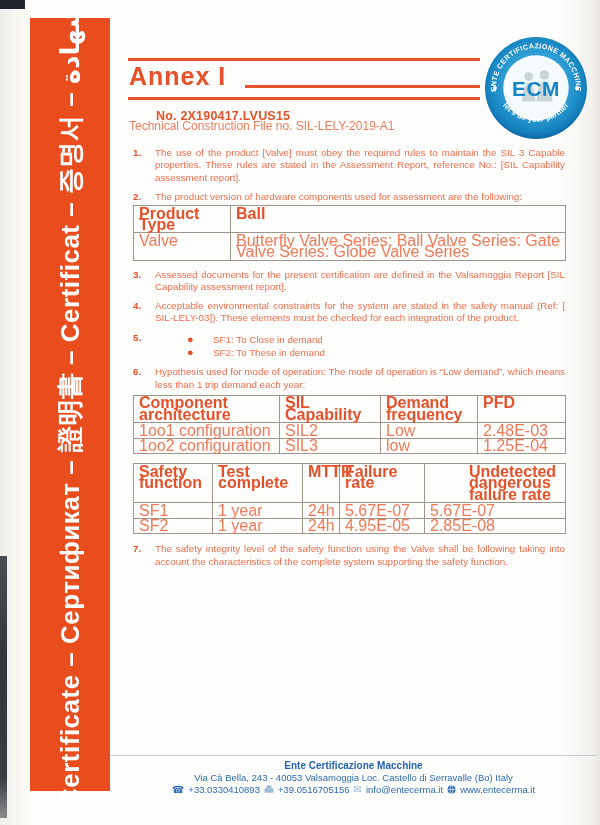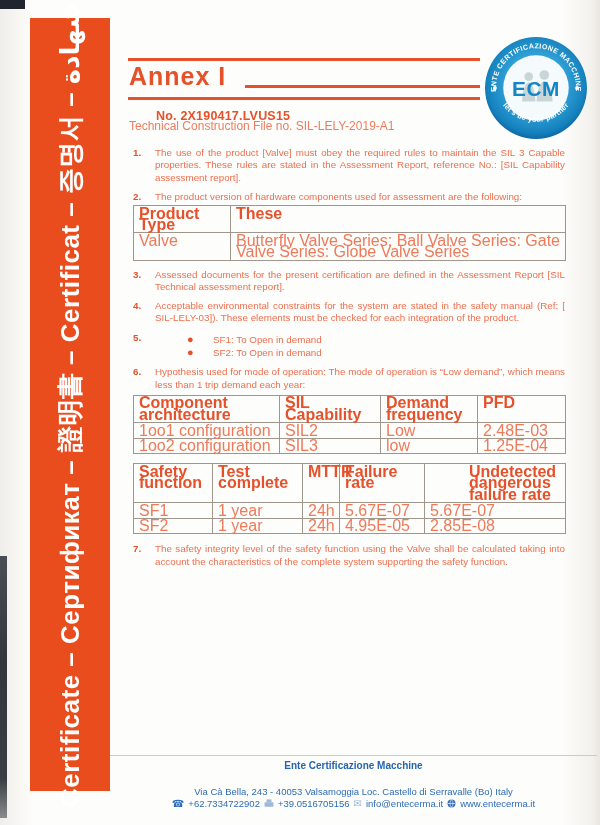--- a/index.html
+++ b/index.html
@@ -47,21 +47,21 @@
   td{color:#ee7a5a;}
   th,td{font-size:16px;line-height:11.6px;text-align:left;vertical-align:top;padding:1.5px 5px;margin-left:9px;}
   th.justify{text-align:justify;padding-left:44px;}
   .t-product{margin-top:2px;}
   .t-config{margin-top:3px;margin-bottom:9px;}
   .t-safety{margin-bottom:9px;}
   
   .footer{position:absolute;left:110px;top:755px;width:487px;text-align:center;color:var(--footerblue,#2e6cb6);}
   .footer-rule{height:1px;background:#c3cdd6;margin-bottom:4px;}
   .f-org{font-size:10px;font-weight:bold;color:#2565b0;}
-  .f-addr{font-size:9.5px;margin-top:15px;}
+  .f-addr{font-size:9.5px;margin-top:1px;}
   .f-contact{font-size:9.5px;margin-top:1px;display:flex;justify-content:center;align-items:center;gap:4px;}
   .f-ico{font-size:10px;line-height:10px;}
   .f-ico.dim{color:#9db9da;}
   .f-ico svg{display:block;}
 </style>
 </head>
 <body>
 
 <div class="page">
 
@@ -124,50 +124,50 @@
     </div>
 
     <table class="t-product">
       <colgroup>
           <col style="width:97px">
           <col style="width:335px">
         </colgroup>
       <tbody>
           <tr>
         <th>Product Type</th>
-        <th>These</th>
+        <th>Ball</th>
       </tr>
       <tr>
         <td>Valve</td>
         <td>Butterfly Valve Series: Ball Valve Series: Gate Valve Series: Globe Valve Series</td>
       </tr>
     </tbody>
       </table>
 
     <div class="item">
       <span class="num">3.</span>
-      <div class="txt">Assessed documents for the present certification are defined in the Assessment Report [SIL Technical assessment report].</div>
+      <div class="txt">Assessed documents for the present certification are defined in the Valsamoggia Report [SIL Capability assessment report].</div>
     </div>
 
     <div class="item">
       <span class="num">4.</span>
       <div class="txt">Acceptable environmental constraints for the system are stated in the safety manual (Ref: [ SIL-LELY-03]). These elements must be checked for each integration of the product.</div>
     </div>
 
     <div class="item">
       <span class="num">5.</span>
       <div class="txt">
         <div class="bullets">
           <div class="bullet-row">
             <span class="bullet-dot">●</span>
-            <span>SF1: To Open in demand</span>
+            <span>SF1: To Close in demand</span>
           </div>
           <div class="bullet-row">
             <span class="bullet-dot">●</span>
-            <span>SF2: To Open in demand</span>
+            <span>SF2: To These in demand</span>
           </div>
         </div>
       </div>
     </div>
 
     <div class="item" style="margin-bottom:4px;">
       <span class="num">6.</span>
       <div class="txt">Hypothesis used for mode of operation: The mode of operation is “Low demand”, which means less than 1 trip demand each year:</div>
     </div>
 
@@ -228,32 +228,32 @@
         <td>1 year</td>
         <td>24h</td>
         <td>4.95E-05</td>
         <td>2.85E-08</td>
       </tr>
     </tbody>
       </table>
 
     <div class="item">
       <span class="num">7.</span>
-      <div class="txt">The safety integrity level of the safety function using the Valve shall be calculated taking into account the characteristics of the complete system supporting the safety function.</div>
+      <div class="txt">The safety integrity level of the safety function using the Valve shall be following taking into account the characteristics of the complete system supporting the safety function.</div>
     </div>
 
   </div>
 
   <div class="footer">
     <div class="footer-rule"></div>
     <div class="f-org">Ente Certificazione Macchine</div>
     <div class="f-addr">Via Cà Bella, 243 - 40053 Valsamoggia Loc. Castello di Serravalle (Bo) Italy</div>
     <div class="f-contact">
       <span class="f-ico">☎</span>
-      <span>+62.7334722902</span>
+      <span>+33.0330410893</span>
       <span class="f-ico dim">
         <svg width="10" height="9" viewBox="0 0 12 11">
             <rect x="3" y="0.5" width="6" height="3.5" fill="#9db9da"></rect>
             <rect x="0.5" y="4" width="11" height="5.5" rx="1" fill="#9db9da"></rect>
           </svg>
       </span>
       <span>+39.0516705156</span>
       <span class="f-ico dim">✉</span>
       <span>info@entecerma.it</span>
       <span class="f-ico">

